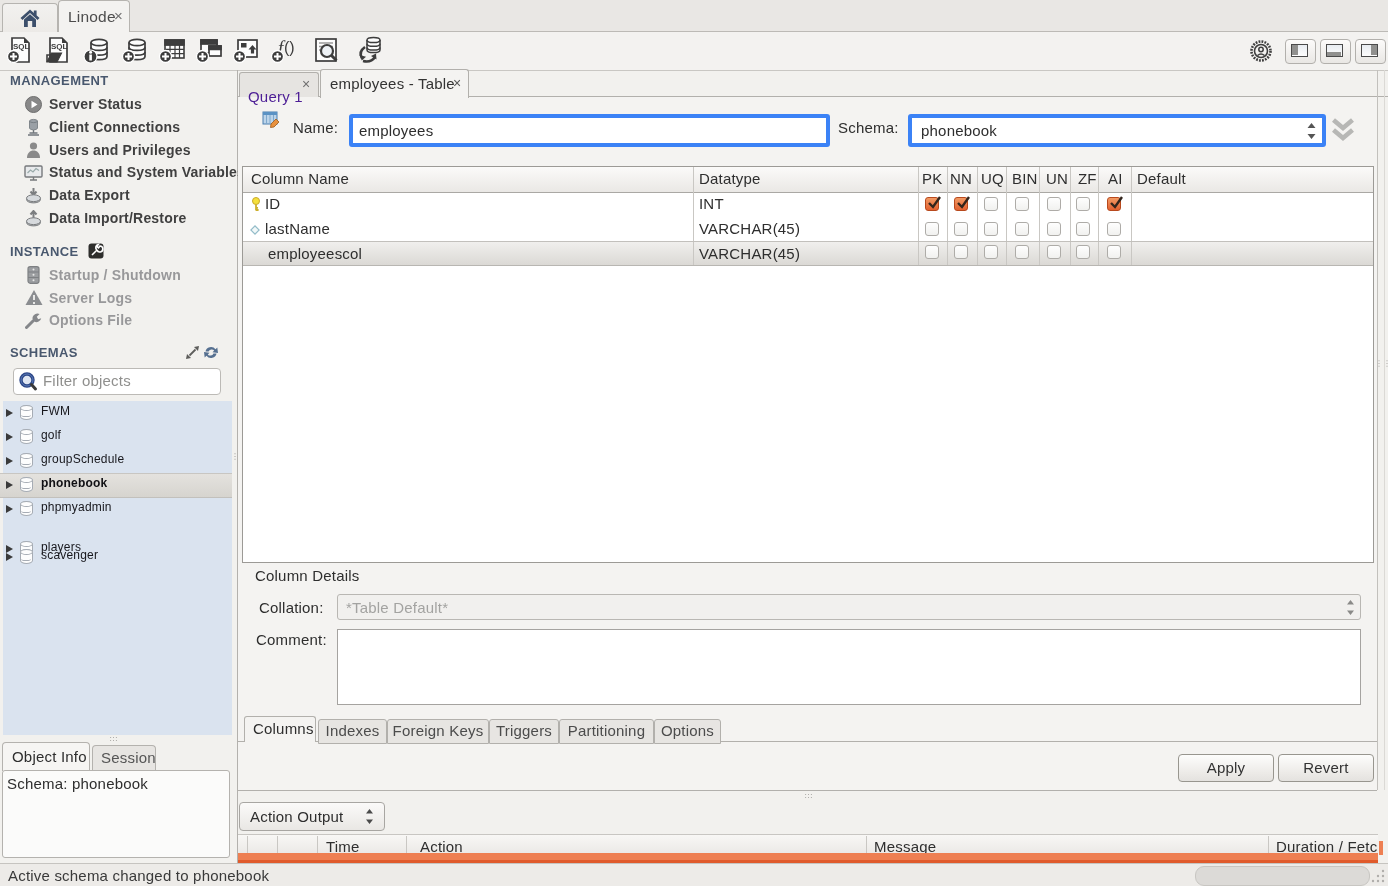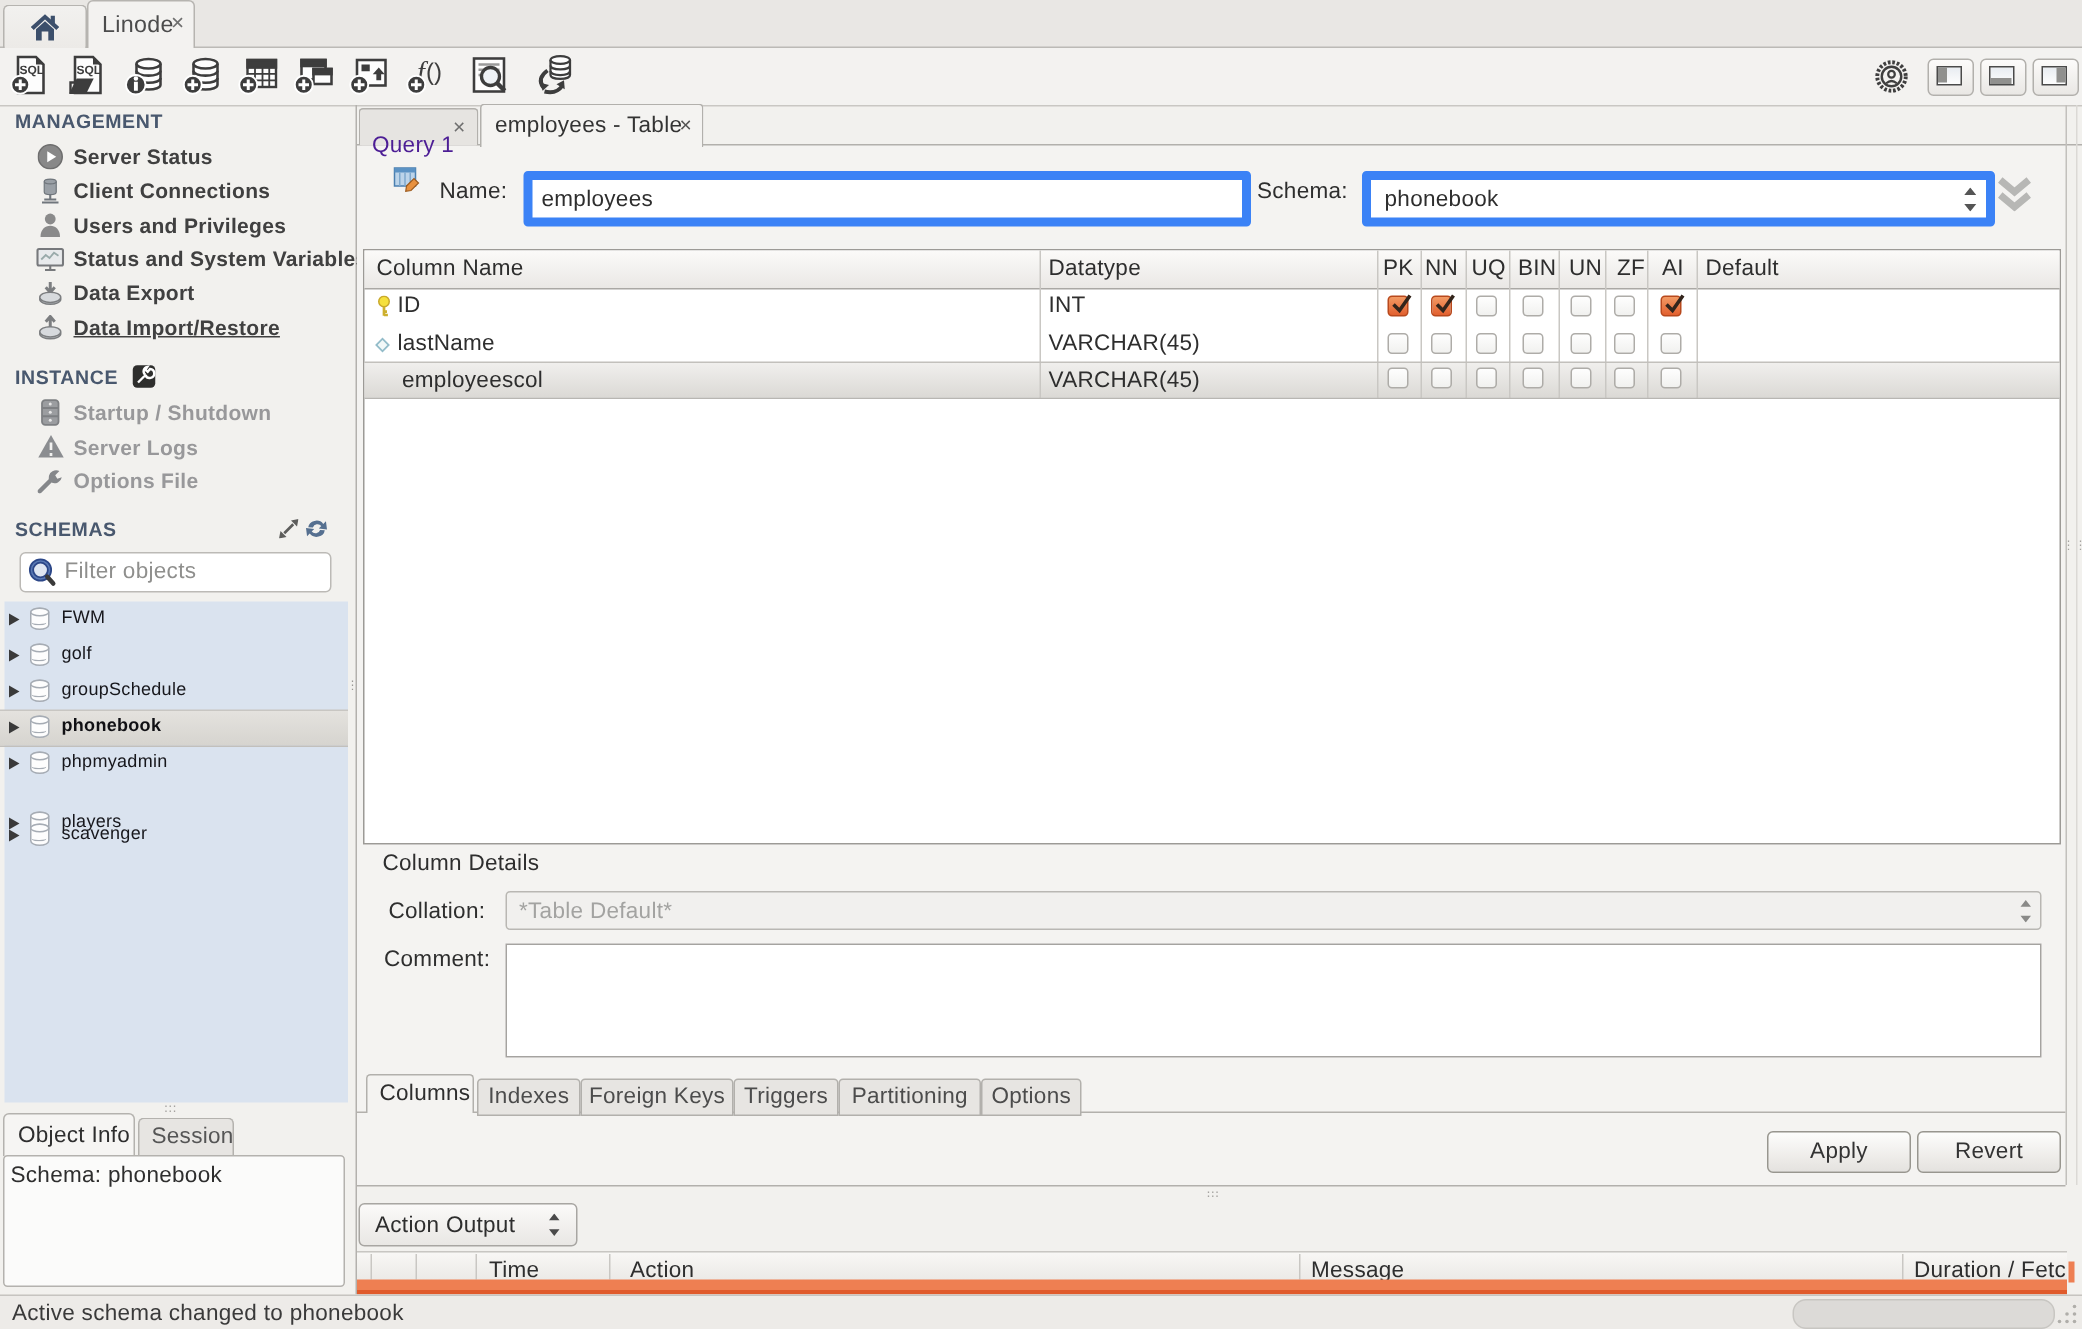--- a/index.html
+++ b/index.html
@@ -21,21 +21,21 @@
 .sbitem{position:absolute;font-size:14px;font-weight:bold;color:#404040;letter-spacing:0.2px;white-space:nowrap;}
 .sbgray{color:#98989a;}
 .treerow{position:absolute;left:0;width:232px;height:24px;}
 .treetxt{position:absolute;left:41px;top:3px;font-size:12px;font-weight:normal;color:#17171c;letter-spacing:0.2px;}
 .tri{position:absolute;left:6px;top:8px;width:0;height:0;border-left:7px solid #3a3a3a;border-top:4.5px solid transparent;border-bottom:4.5px solid transparent;}
 .cyl{position:absolute;left:20px;top:4px;width:13px;height:15px;border:1.4px solid #a6acb4;background:#fdfdfd;border-radius:6.5px/3.5px;box-sizing:border-box;}
 .cyl::before{content:"";position:absolute;left:-1.4px;top:-1.4px;width:13px;height:6px;border:1.4px solid #a6acb4;border-radius:50%;box-sizing:border-box;background:#fdfdfd;}
 .cyl::after{content:"";position:absolute;left:0;top:6.5px;width:10.2px;height:3.5px;border-bottom:1.4px solid #a6acb4;border-radius:50%;}
 
 .qtab{position:absolute;border:1px solid #b2b0ac;border-bottom:none;border-radius:3px 3px 0 0;}
-.ipt{position:absolute;background:#fff;border:6px solid #3b82f6;border-radius:3px;}
+.ipt{position:absolute;background:#fff;border:4px solid #3b82f6;border-radius:3px;}
 .gline{position:absolute;background:#c9c7c3;width:1px;}
 .cb{position:absolute;width:14px;height:14px;border-radius:3px;border:1px solid #aeaca8;background:linear-gradient(#fefefe,#f1f1ef);box-sizing:border-box;}
 .cbc{border:1px solid #b8491d;background:linear-gradient(#f29a64,#e2602f);}
 .btab{position:absolute;top:719px;height:23px;background:#e7e5e2;border:1px solid #b2b0ac;border-radius:3px 3px 0 0;font-size:15px;color:#4c4c4c;text-align:center;letter-spacing:0.2px;}
 .btn{position:absolute;top:754px;width:94px;height:26px;background:linear-gradient(#fdfdfc,#eceae7 70%,#e4e2df);border:1px solid #98968f;border-radius:4px;font-size:15px;color:#333;text-align:center;line-height:26px;letter-spacing:0.2px;}
 </style>
 </head>
 <body>
 
 <div id="topbar" class="abs"></div>
@@ -190,21 +190,21 @@
  <path d="M8.5 1 v6 M5.5 4.5 L8.5 8 L11.5 4.5" fill="none" stroke="#7c7e80" stroke-width="2"></path>
  <ellipse cx="8.5" cy="12.5" rx="7" ry="3.4" fill="#b9bdc1" stroke="#7c7e80" stroke-width="1"></ellipse>
  <ellipse cx="8.5" cy="11.2" rx="7" ry="3.4" fill="#d7dadd" stroke="#7c7e80" stroke-width="1"></ellipse>
 </svg>
 <div class="sbitem" style="left:49px;top:187px;">Data Export</div>
 <svg class="abs" style="left:25px;top:210px;" width="17" height="17" viewBox="0 0 17 17">
  <path d="M8.5 8 v-6 M5.5 4.5 L8.5 1 L11.5 4.5" fill="none" stroke="#7c7e80" stroke-width="2"></path>
  <ellipse cx="8.5" cy="12.5" rx="7" ry="3.4" fill="#b9bdc1" stroke="#7c7e80" stroke-width="1"></ellipse>
  <ellipse cx="8.5" cy="11.2" rx="7" ry="3.4" fill="#d7dadd" stroke="#7c7e80" stroke-width="1"></ellipse>
 </svg>
-<div class="sbitem" style="left:49px;top:210px;text-decoration:underline;">Data Import/Restore</div>
+<div class="sbitem" style="left:49px;top:210px;">Data Import/Restore</div>
 <div class="sechdr" style="left:10px;top:244px;">INSTANCE</div>
 <svg class="abs" style="left:88px;top:243px;" width="16" height="16" viewBox="0 0 16 16">
  <rect x="0.5" y="0.5" width="15" height="15" rx="3" fill="#2e2e2c"></rect>
  <path d="M4 12 L9 7 M9 7 a3 3 0 1 0 3 -4 l-1.5 1.8 l-1.6 -1.3 l1.3 -1.9 a3 3 0 0 0 -1.2 5.4" fill="none" stroke="#fff" stroke-width="1.6"></path>
 </svg>
 <svg class="abs" style="left:26px;top:266px;" width="15" height="18" viewBox="0 0 15 18">
  <rect x="2" y="0.7" width="11" height="16.6" rx="2.2" fill="#9b9da0" stroke="#7e8083" stroke-width="1.2"></rect>
  <path d="M2 6 h11 M2 11.5 h11" stroke="#7e8083" stroke-width="1.2"></path>
  <circle cx="7.5" cy="3.4" r="1" fill="#e6e6e6"></circle>
     <circle cx="7.5" cy="8.8" r="1" fill="#e6e6e6"></circle>

